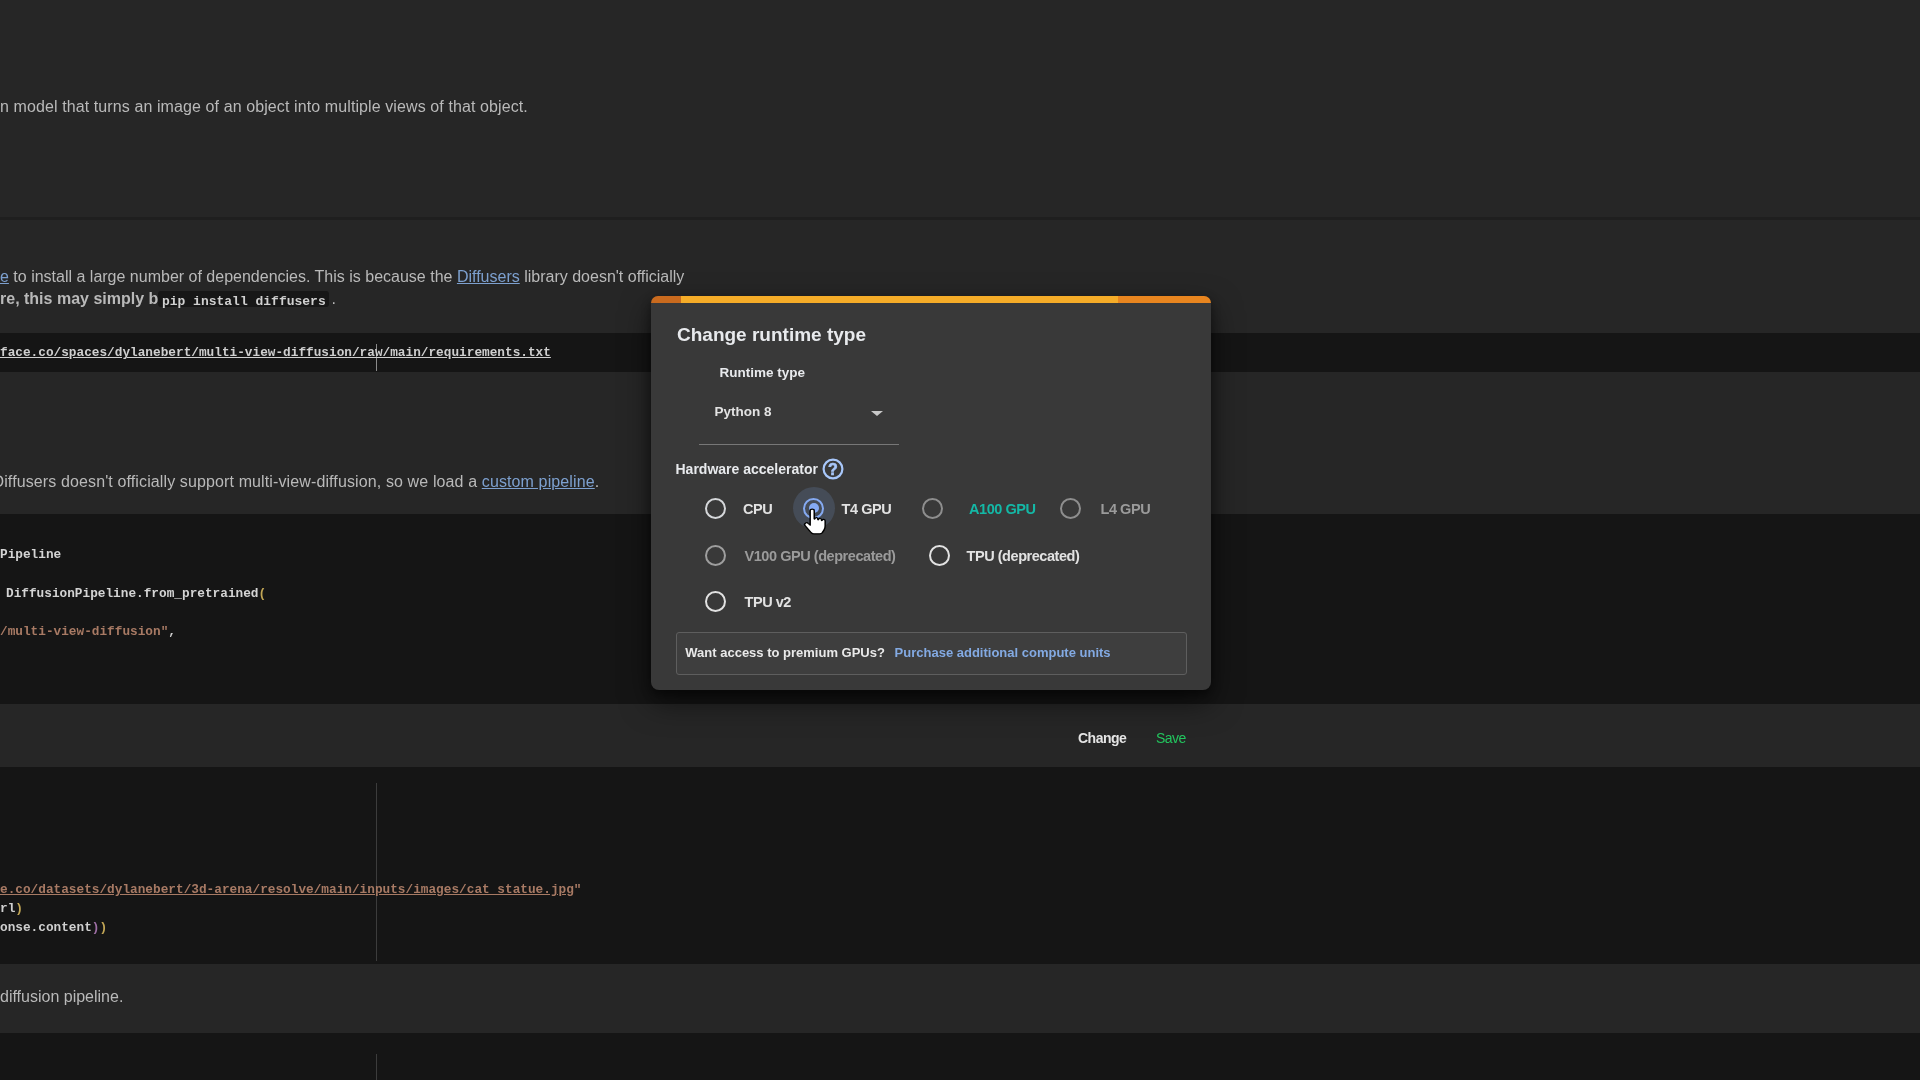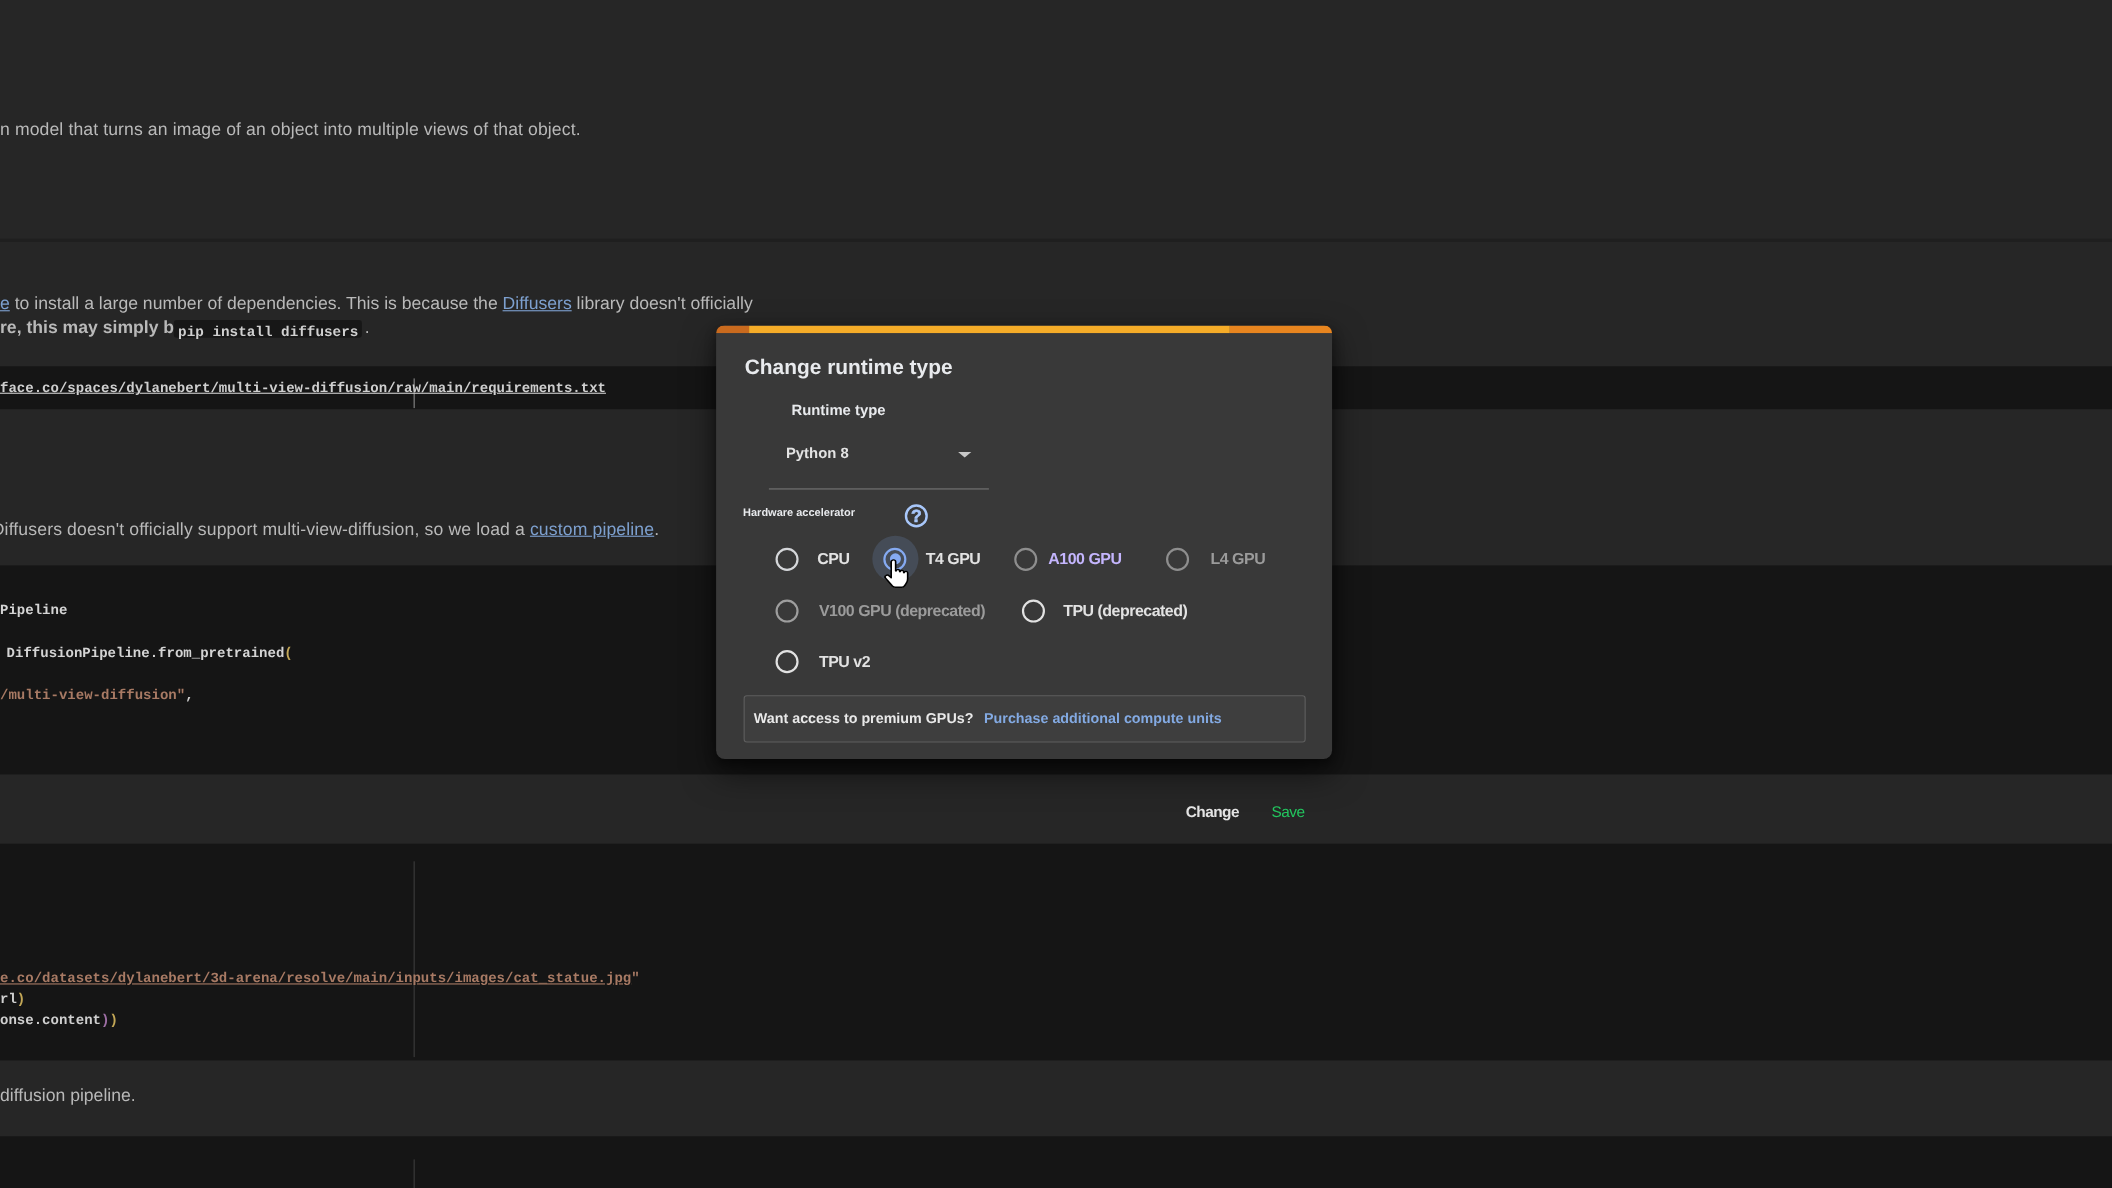--- a/index.html
+++ b/index.html
@@ -20,21 +20,21 @@
 <div class="dark" style="top:333px;height:39px;"></div>
 <div class="dark" style="top:514px;height:190px;"></div>
 <div class="dark" style="top:767px;height:197px;"></div>
 <div class="dark" style="top:1033px;height:47px;"></div>
 <div class="abs" style="top:216.5px;left:0;width:1920px;height:3px;background:#1f1f1f;"></div>
 
 <div class="abs" style="left:376px;top:344px;width:1px;height:27px;background:#8a8a8a;"></div>
 <div class="abs" style="left:376px;top:783px;width:1px;height:178px;background:#3c3c3c;"></div>
 <div class="abs" style="left:376px;top:1054px;width:1px;height:26px;background:#3c3c3c;"></div>
 
-<div class="md" style="left:0;top:98.5px;letter-spacing:0.1px;margin-top:12px;">n model that turns an image of an object into multiple views of that object.</div>
+<div class="md" style="left:0;top:98.5px;letter-spacing:0.1px;">n model that turns an image of an object into multiple views of that object.</div>
 <div class="md" style="left:0;top:268.5px;"><span class="lnk">e</span> to install a large number of dependencies. This is because the <span class="lnk">Diffusers</span> library doesn't officially</div>
 <div class="md" style="left:0;top:291px;font-weight:bold;">re, this may simply be</div>
 <div class="abs" style="left:158px;top:290.7px;width:171px;height:16px;background:#171717;border-radius:3px;"></div>
 <div class="abs" style="left:161.9px;top:294.8px;font-family:'Liberation Mono',monospace;font-size:13px;font-weight:bold;color:#d0d0d0;line-height:1;white-space:pre;">pip install diffusers</div>
 <div class="md" style="left:331.5px;top:291px;">.</div>
 <div class="mono" style="left:0;top:347.4px;text-decoration:underline;">face.co/spaces/dylanebert/multi-view-diffusion/raw/main/requirements.txt</div>
 <div class="md" style="left:-7.5px;top:473.5px;letter-spacing:0.12px;">Diffusers doesn't officially support multi-view-diffusion, so we load a <span class="lnk">custom pipeline</span>.</div>
 
 <div class="mono" style="left:0;top:549.4px;color:#d4d4d4;">Pipeline</div>
 <div class="mono" style="left:6px;top:587.9px;color:#d4d4d4;">DiffusionPipeline.from_pretrained<span class="gold">(</span></div>
@@ -55,37 +55,37 @@
   </div>
 
   <div class="abs" style="left:26px;top:28.8px;font-size:19px;font-weight:bold;color:#e8eaed;line-height:1;">Change runtime type</div>
 
   <div class="abs" style="left:24.5px;top:69.8px;font-size:13.5px;font-weight:bold;color:#e8eaed;line-height:1;margin-left:44px;">Runtime type</div>
 
   <div class="abs" style="left:63.5px;top:109.3px;font-size:13.5px;font-weight:bold;color:#e3e3e3;line-height:1;">Python 8</div>
   <div class="abs" style="left:219.5px;top:115.2px;width:0;height:0;border-left:6.2px solid transparent;border-right:6.2px solid transparent;border-top:5.8px solid #c8c8c8;"></div>
   <div class="abs" style="left:48px;top:148px;width:200px;height:1px;background:#777777;"></div>
 
-  <div class="abs" style="left:24.5px;top:165.8px;font-size:10px;font-weight:bold;color:#e8eaed;line-height:1;">Hardware accelerator</div>
+  <div class="abs" style="left:24.5px;top:165.8px;font-size:14px;font-weight:bold;color:#e8eaed;line-height:1;">Hardware accelerator</div>
 
   <svg class="abs" style="left:171px;top:162px;" width="22" height="22" viewBox="0 0 22 22">
     <circle cx="11" cy="11" r="9.4" stroke="#a8c7fa" stroke-width="2.2" fill="none"></circle>
     <text x="11" y="16.8" font-family="Liberation Sans" font-size="16" font-weight="bold" fill="#a8c7fa" stroke="#a8c7fa" stroke-width="0.6" text-anchor="middle">?</text>
   </svg>
 
   <div class="abs" style="left:53.5px;top:201.5px;width:21px;height:21px;border-radius:50%;border:2.5px solid #d5d7da;"></div>
   <div class="abs" style="left:92px;top:205.8px;font-size:14.5px;font-weight:bold;color:#e2e2e2;letter-spacing:-0.45px;line-height:1;">CPU</div>
 
   <div class="abs" style="left:141.7px;top:191px;width:42px;height:42px;border-radius:50%;background:#454c57;"></div>
   <div class="abs" style="left:152.2px;top:201.5px;width:21px;height:21px;border-radius:50%;border:2.5px solid #85aaf2;"></div>
   <div class="abs" style="left:157.5px;top:206.8px;width:10.5px;height:10.5px;border-radius:50%;background:#85aaf2;"></div>
   <div class="abs" style="left:190.6px;top:205.8px;font-size:14.5px;font-weight:bold;color:#e2e2e2;letter-spacing:-0.45px;line-height:1;">T4 GPU</div>
 
   <div class="abs" style="left:270.5px;top:201.5px;width:21px;height:21px;border-radius:50%;border:2.5px solid #8e8e8e;"></div>
-  <div class="abs" style="left:302px;top:205.8px;font-size:14.5px;font-weight:bold;color:#c4b5fd;letter-spacing:-0.45px;line-height:1;">A100 GPU</div>
+  <div class="abs" style="left:318px;top:205.8px;font-size:14.5px;font-weight:bold;color:#14b8a6;letter-spacing:-0.45px;line-height:1;">A100 GPU</div>
 
   <div class="abs" style="left:408.8px;top:201.5px;width:21px;height:21px;border-radius:50%;border:2.5px solid #8e8e8e;"></div>
   <div class="abs" style="left:449.5px;top:205.8px;font-size:14.5px;font-weight:bold;color:#9b9b9b;letter-spacing:-0.45px;line-height:1;">L4 GPU</div>
 
   <div class="abs" style="left:53.5px;top:249px;width:21px;height:21px;border-radius:50%;border:2.5px solid #9e9e9e;"></div>
   <div class="abs" style="left:93.5px;top:253.3px;font-size:14.5px;font-weight:bold;color:#9b9b9b;letter-spacing:-0.45px;line-height:1;">V100 GPU (deprecated)</div>
 
   <div class="abs" style="left:278px;top:249px;width:21px;height:21px;border-radius:50%;border:2.5px solid #e2e2e2;"></div>
   <div class="abs" style="left:315.5px;top:253.3px;font-size:14.5px;font-weight:bold;color:#e2e2e2;letter-spacing:-0.45px;line-height:1;">TPU (deprecated)</div>
 

